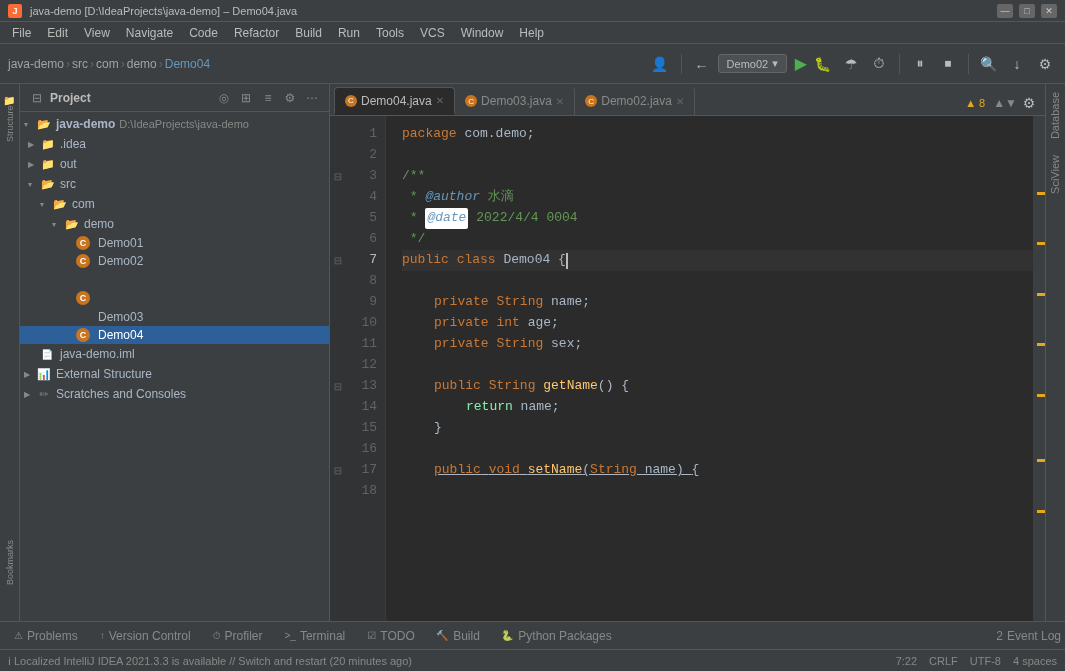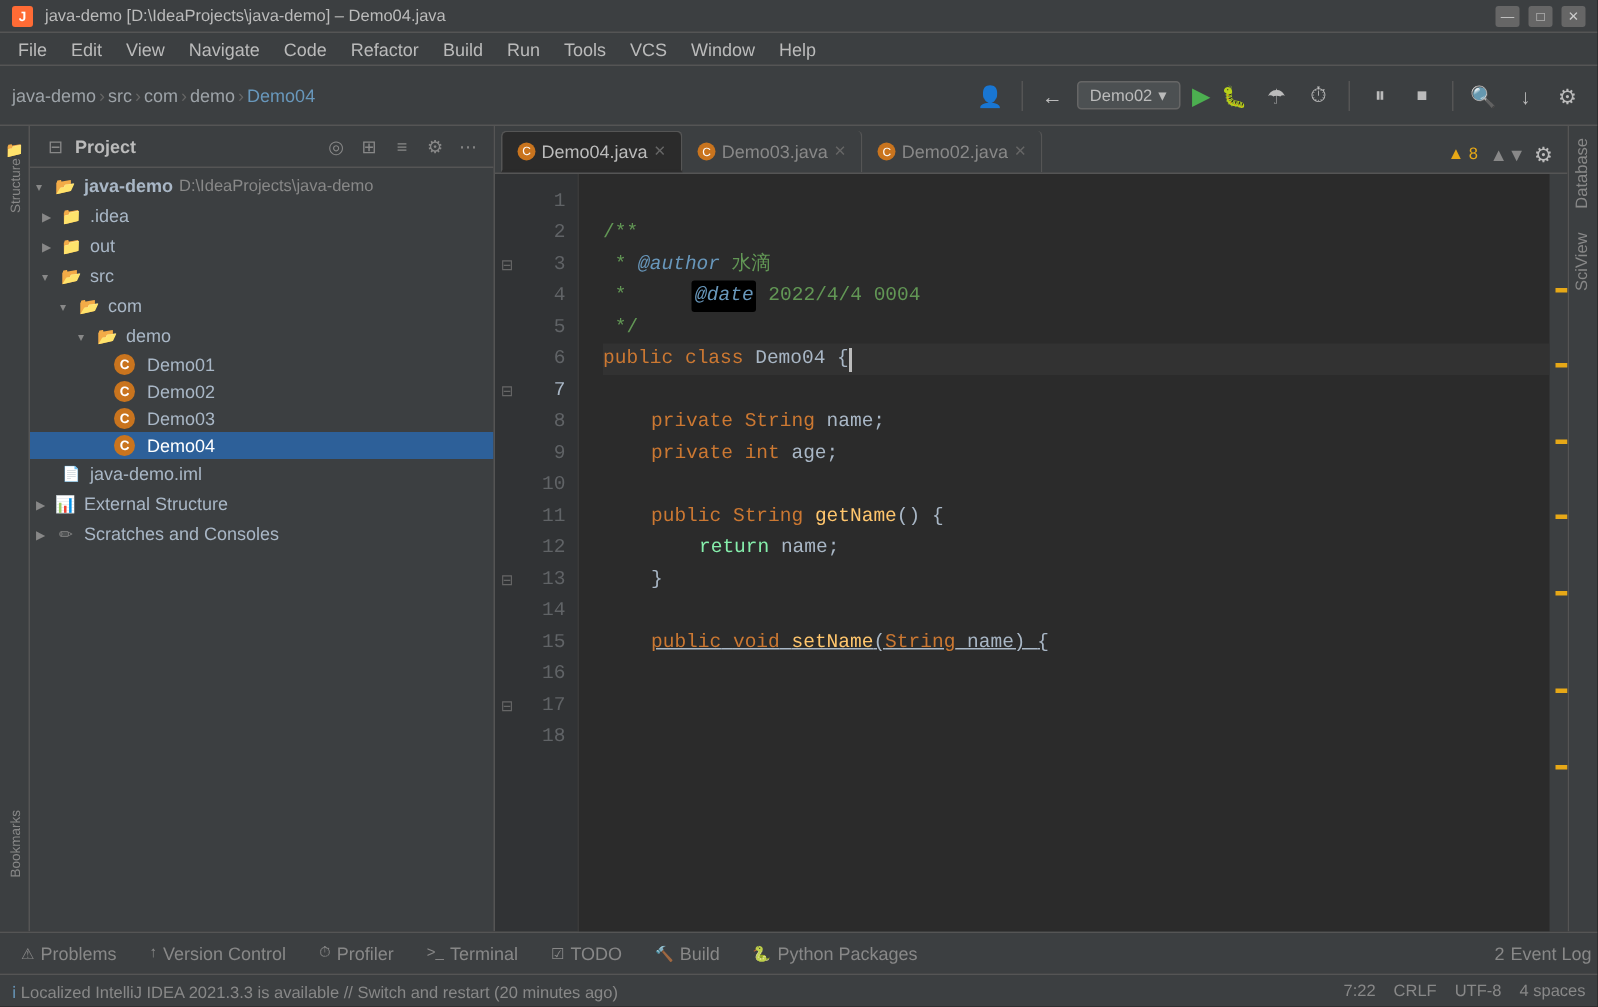--- a/index.html
+++ b/index.html
@@ -619,21 +619,21 @@
 
       <div class="tree-item tree-indent-4">
         <span class="tree-arrow"> </span>
         <span class="tree-icon icon-java" style="background:#c9741e;border-radius:50%;width:14px;height:14px;color:white;font-size:9px;font-weight:bold;display:inline-flex;align-items:center;justify-content:center;">C</span>
         <span class="tree-label" style="margin-left:4px;">Demo02</span>
       </div>
 
       <div class="tree-item tree-indent-4">
         <span class="tree-arrow"> </span>
         <span class="tree-icon icon-java" style="background:#c9741e;border-radius:50%;width:14px;height:14px;color:white;font-size:9px;font-weight:bold;display:inline-flex;align-items:center;justify-content:center;">C</span>
-        <span class="tree-label" style="margin-left:4px;">Demo03</span>
+        <span class="tree-label" style="margin-left:4px;margin-top:38px;">Demo03</span>
       </div>
 
       <div class="tree-item tree-indent-4 selected">
         <span class="tree-arrow"> </span>
         <span class="tree-icon icon-java" style="background:#c9741e;border-radius:50%;width:14px;height:14px;color:white;font-size:9px;font-weight:bold;display:inline-flex;align-items:center;justify-content:center;">C</span>
         <span class="tree-label" style="margin-left:4px;">Demo04</span>
       </div>
 
       <div class="tree-item tree-indent-1">
         <span class="tree-arrow"> </span>
@@ -721,53 +721,59 @@
         <div class="line-num">13</div>
         <div class="line-num">14</div>
         <div class="line-num">15</div>
         <div class="line-num">16</div>
         <div class="line-num">17</div>
         <div class="line-num">18</div>
       </div>
 
       <div id="code-content">
 
+        <div class="code-line">
+          <span class="kw">package</span><span> com.demo;</span>
+        </div>
 
         <div class="code-line">&nbsp;</div>
 
         <div class="code-line">
           <span class="comment">/**</span>
         </div>
 
         <div class="code-line">
           <span class="comment">&nbsp;* </span><span class="ann-name">@author</span><span class="ann-value"> 水滴</span>
         </div>
 
         <div class="code-line">
-          <span class="comment">&nbsp;* </span><span class="ann-name" style="background:#000000;padding:0 2px;border-radius:2px;margin-left:36px;">@date</span><span class="ann-value"> 2022/4/4 0004</span>
+          <span class="comment">&nbsp;* </span><span class="ann-name" style="background:#ffffff;padding:0 2px;border-radius:2px;">@date</span><span class="ann-value"> 2022/4/4 0004</span>
         </div>
 
         <div class="code-line">
           <span class="comment">&nbsp;*/</span>
         </div>
 
         <div class="code-line current-line">
           <span class="kw">public</span><span> </span><span class="kw">class</span><span> </span><span style="color:#a9b7c6;">Demo04</span><span> </span><span class="brace">{</span><span class="cursor-block"></span>
         </div>
 
         <div class="code-line">&nbsp;</div>
 
         <div class="code-line">
           <span style="padding-left:32px;"><span class="kw">private</span><span> </span><span style="color:#cc7832;">String</span><span> name;</span></span>
         </div>
 
         <div class="code-line">
           <span style="padding-left:32px;"><span class="kw">private</span><span> </span><span class="kw">int</span><span> age;</span></span>
         </div>
 
+        <div class="code-line">
+          <span style="padding-left:32px;"><span class="kw">private</span><span> </span><span style="color:#cc7832;">String</span><span> sex;</span></span>
+        </div>
 
         <div class="code-line">&nbsp;</div>
 
         <div class="code-line">
           <span style="padding-left:32px;"><span class="kw">public</span><span> </span><span style="color:#cc7832;">String</span><span> </span><span class="method">getName</span><span>() </span><span class="brace">{</span></span>
         </div>
 
         <div class="code-line">
           <span style="padding-left:64px;"><span class="ret">return</span><span> name;</span></span>
         </div>

